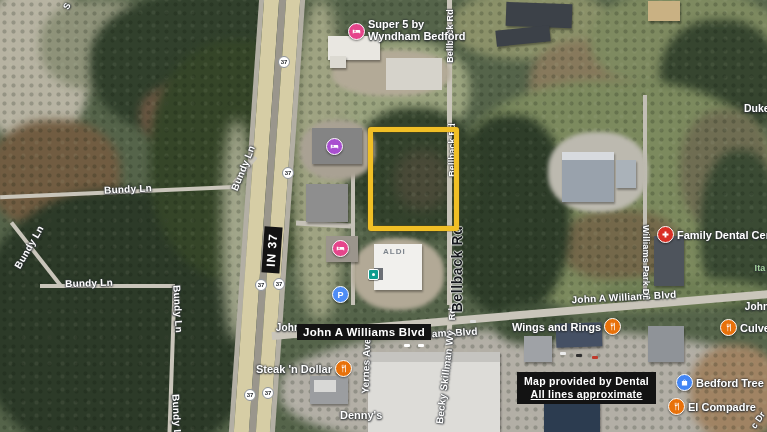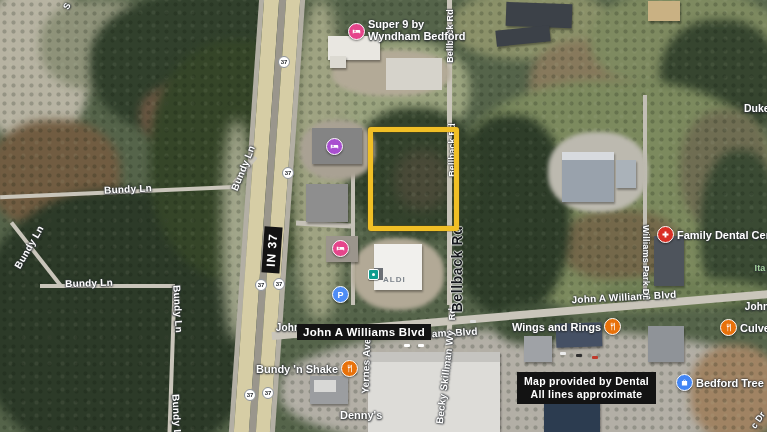--- a/index.html
+++ b/index.html
@@ -127,21 +127,21 @@
   <div class="bldg" style="left:544px;top:386px;width:56px;height:48px;background:#2c3c50;"></div>
   <div class="car" style="left:560px;top:352px;background:#ececec;"></div>
   <div class="car" style="left:576px;top:354px;background:#2f2f2f;"></div>
   <div class="car" style="left:592px;top:356px;background:#c0392b;"></div>
   <div class="car" style="left:518px;top:396px;background:#e8e8e8;"></div>
   <div class="car" style="left:530px;top:399px;background:#555;"></div>
   <div class="car" style="left:470px;top:320px;background:#ddd;"></div>
   <div class="car" style="left:404px;top:344px;background:#fff;"></div>
   <div class="car" style="left:418px;top:344px;background:#fff;"></div>
 
-  <div class="roof" style="left:383px;top:275px;">ALDI</div>
+  <div class="roof" style="left:383px;top:247px;">ALDI</div>
 
   <div class="rlabel sm" style="left:67px;top:6px;transform:translate(-50%,-50%) rotate(-60deg);">S</div>
   <div class="rlabel sm" style="left:450px;top:36px;transform:translate(-50%,-50%) rotate(-90deg);">Bellback Rd</div>
   <div class="rlabel sm" style="left:452px;top:150px;transform:translate(-50%,-50%) rotate(-90deg);">Bellback Rd</div>
   <div class="rlabel" style="left:128px;top:189px;transform:translate(-50%,-50%) rotate(-3deg);">Bundy Ln</div>
   <div class="rlabel" style="left:243px;top:168px;transform:translate(-50%,-50%) rotate(-68deg);">Bundy Ln</div>
   <div class="rlabel" style="left:89px;top:283px;transform:translate(-50%,-50%) rotate(-2deg);">Bundy Ln</div>
   <div class="rlabel" style="left:178px;top:309px;transform:translate(-50%,-50%) rotate(87deg);">Bundy Ln</div>
   <div class="rlabel" style="left:177px;top:418px;transform:translate(-50%,-50%) rotate(87deg);">Bundy Ln</div>
   <div class="rlabel" style="left:29px;top:247px;transform:translate(-50%,-50%) rotate(-60deg);">Bundy Ln</div>
@@ -164,21 +164,21 @@
   <div class="shield" style="left:268px;top:393px;">37</div>
 
   <div class="poi" style="left:348px;top:18px;align-items:flex-start;">
     <span class="picon" style="background:#e5458b;margin-top:5px;">
       <svg viewBox="0 0 24 24">
           <path d="M2 7v10h2v-2h16v2h2v-6c0-1.7-1.3-3-3-3h-9v5H6V7H2z"></path>
           <circle cx="8" cy="10" r="1.8"></circle>
         </svg>
     </span>
     <span class="plabel two">
-      <span style="display:block;">Super 9 by</span>
+      <span style="display:block;">Super 5 by</span>
       <span style="display:block;">Wyndham Bedford</span>
     </span>
   </div>
 
   <div class="poi" style="left:326px;top:138px;">
     <span class="picon" style="background:#a94fd0;">
       <svg viewBox="0 0 24 24">
           <path d="M2 7v10h2v-2h16v2h2v-6c0-1.7-1.3-3-3-3h-9v5H6V7H2z"></path>
           <circle cx="8" cy="10" r="1.8"></circle>
         </svg>
@@ -240,38 +240,47 @@
 
   <div class="poi" style="left:676px;top:374px;">
     <span class="picon" style="background:#4285f4;">
       <svg viewBox="0 0 24 24">
           <path d="M8 8a4 4 0 0 1 8 0h3v12H5V8h3zm1.5 0h5a2.5 2.5 0 0 0-5 0z"></path>
         </svg>
     </span>
     <span class="plabel">Bedford Tree</span>
   </div>
 
+  <div class="poi" style="left:668px;top:398px;">
+    <span class="picon" style="background:#e8710a;">
+      <svg viewBox="0 0 24 24">
+          <path d="M8 2v6h1V2h1.5v6H12V2h1v7c0 1.1-.9 2-2 2v11H9.5V11c-1.1 0-2-.9-2-2V2H8z"></path>
+          <path d="M17 2c-1.4 0-2.5 2.2-2.5 5 0 2 .6 3.6 1.5 4.2V22H18V2h-1z"></path>
+        </svg>
+    </span>
+    <span class="plabel">El Compadre</span>
+  </div>
 
   <div class="poi" style="left:256px;top:360px;">
-    <span class="plabel">Bundy 'n Shake</span>
+    <span class="plabel">Steak 'n Dollar</span>
     <span class="picon" style="background:#e8710a;">
       <svg viewBox="0 0 24 24">
           <path d="M8 2v6h1V2h1.5v6H12V2h1v7c0 1.1-.9 2-2 2v11H9.5V11c-1.1 0-2-.9-2-2V2H8z"></path>
           <path d="M17 2c-1.4 0-2.5 2.2-2.5 5 0 2 .6 3.6 1.5 4.2V22H18V2h-1z"></path>
         </svg>
     </span>
   </div>
 
   <div class="poi" style="left:340px;top:409px;">
     <span class="plabel">Denny's</span>
   </div>
 
   <div class="blackbox" style="left:272px;top:250px;transform:translate(-50%,-50%) rotate(-86deg);font-size:12px;letter-spacing:1px;">IN 37</div>
   <div class="flyerroad" style="left:457px;top:269px;transform:translate(-50%,-50%) rotate(-90deg);">Bellback Rd</div>
   <div class="blackbox" style="left:297px;top:324px;">John A Williams Blvd</div>
   <div class="blackbox attr" style="left:517px;top:372px;">
     <span style="display:block;">Map provided by Dental</span>
-    <span style="display:block;">All lines approximate</span>
+    <span style="display:block;text-decoration:underline;">All lines approximate</span>
   </div>
 
   <div id="prect"></div>
 
 </div>
 
 </body></html>

